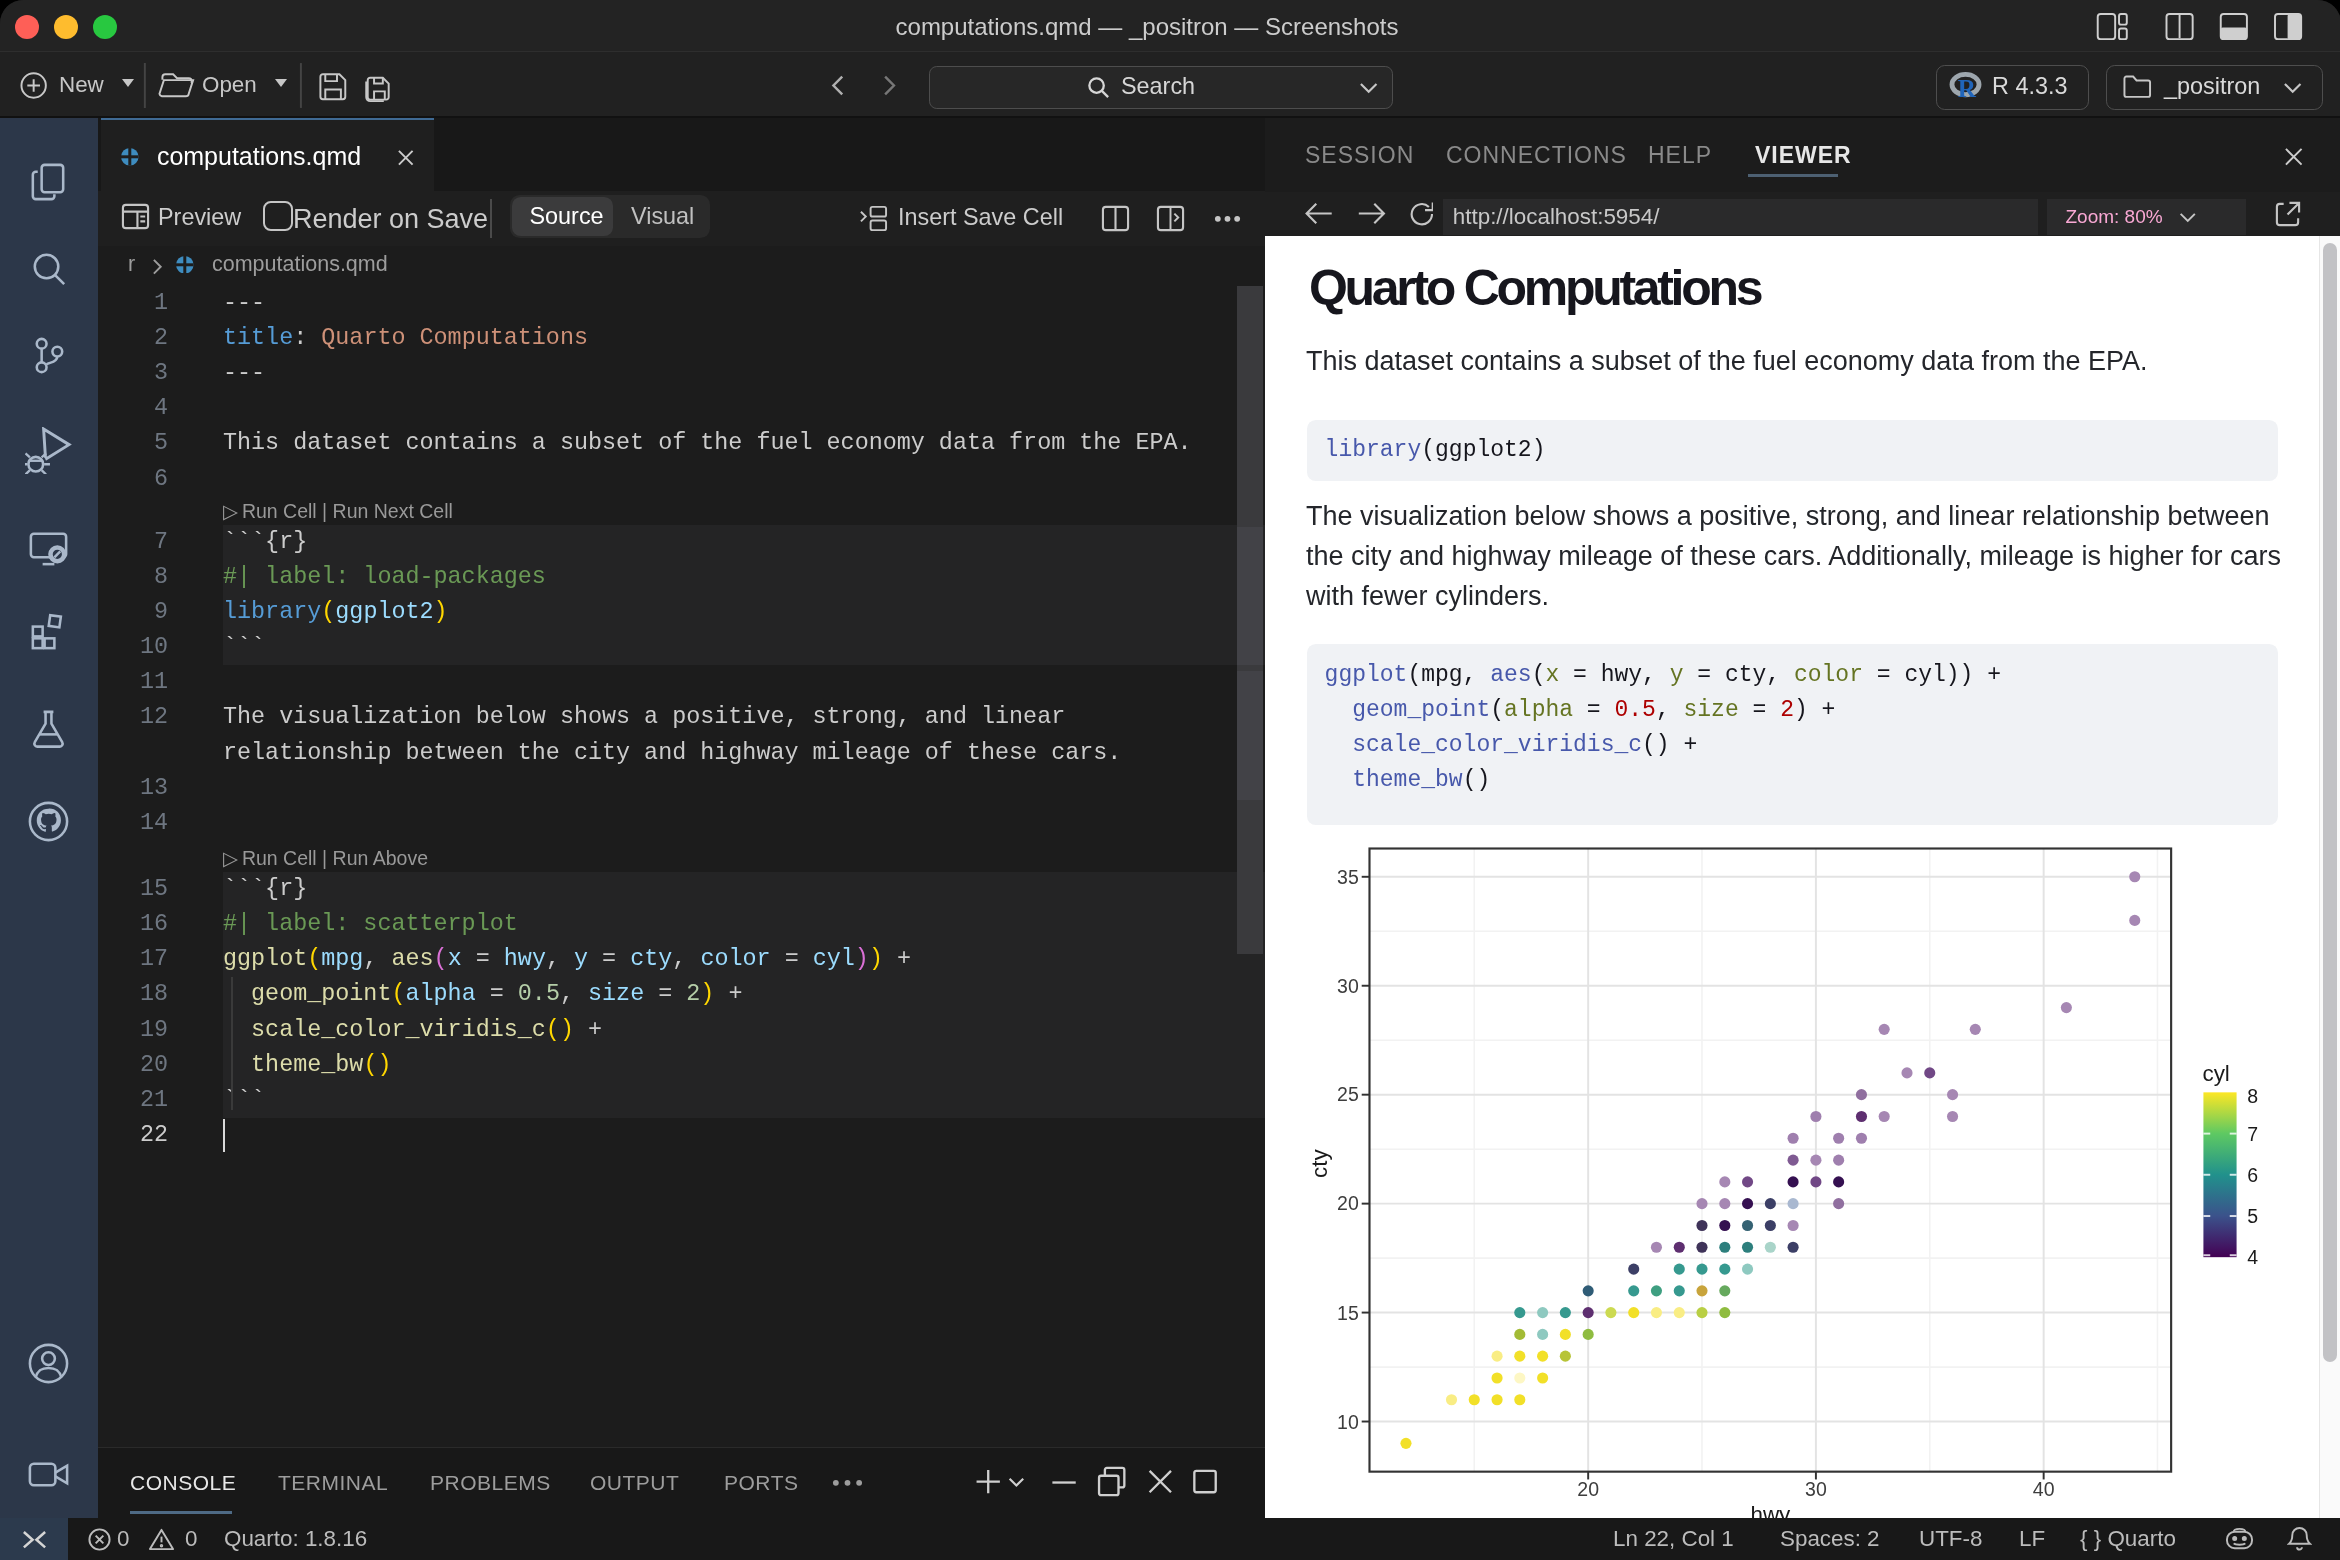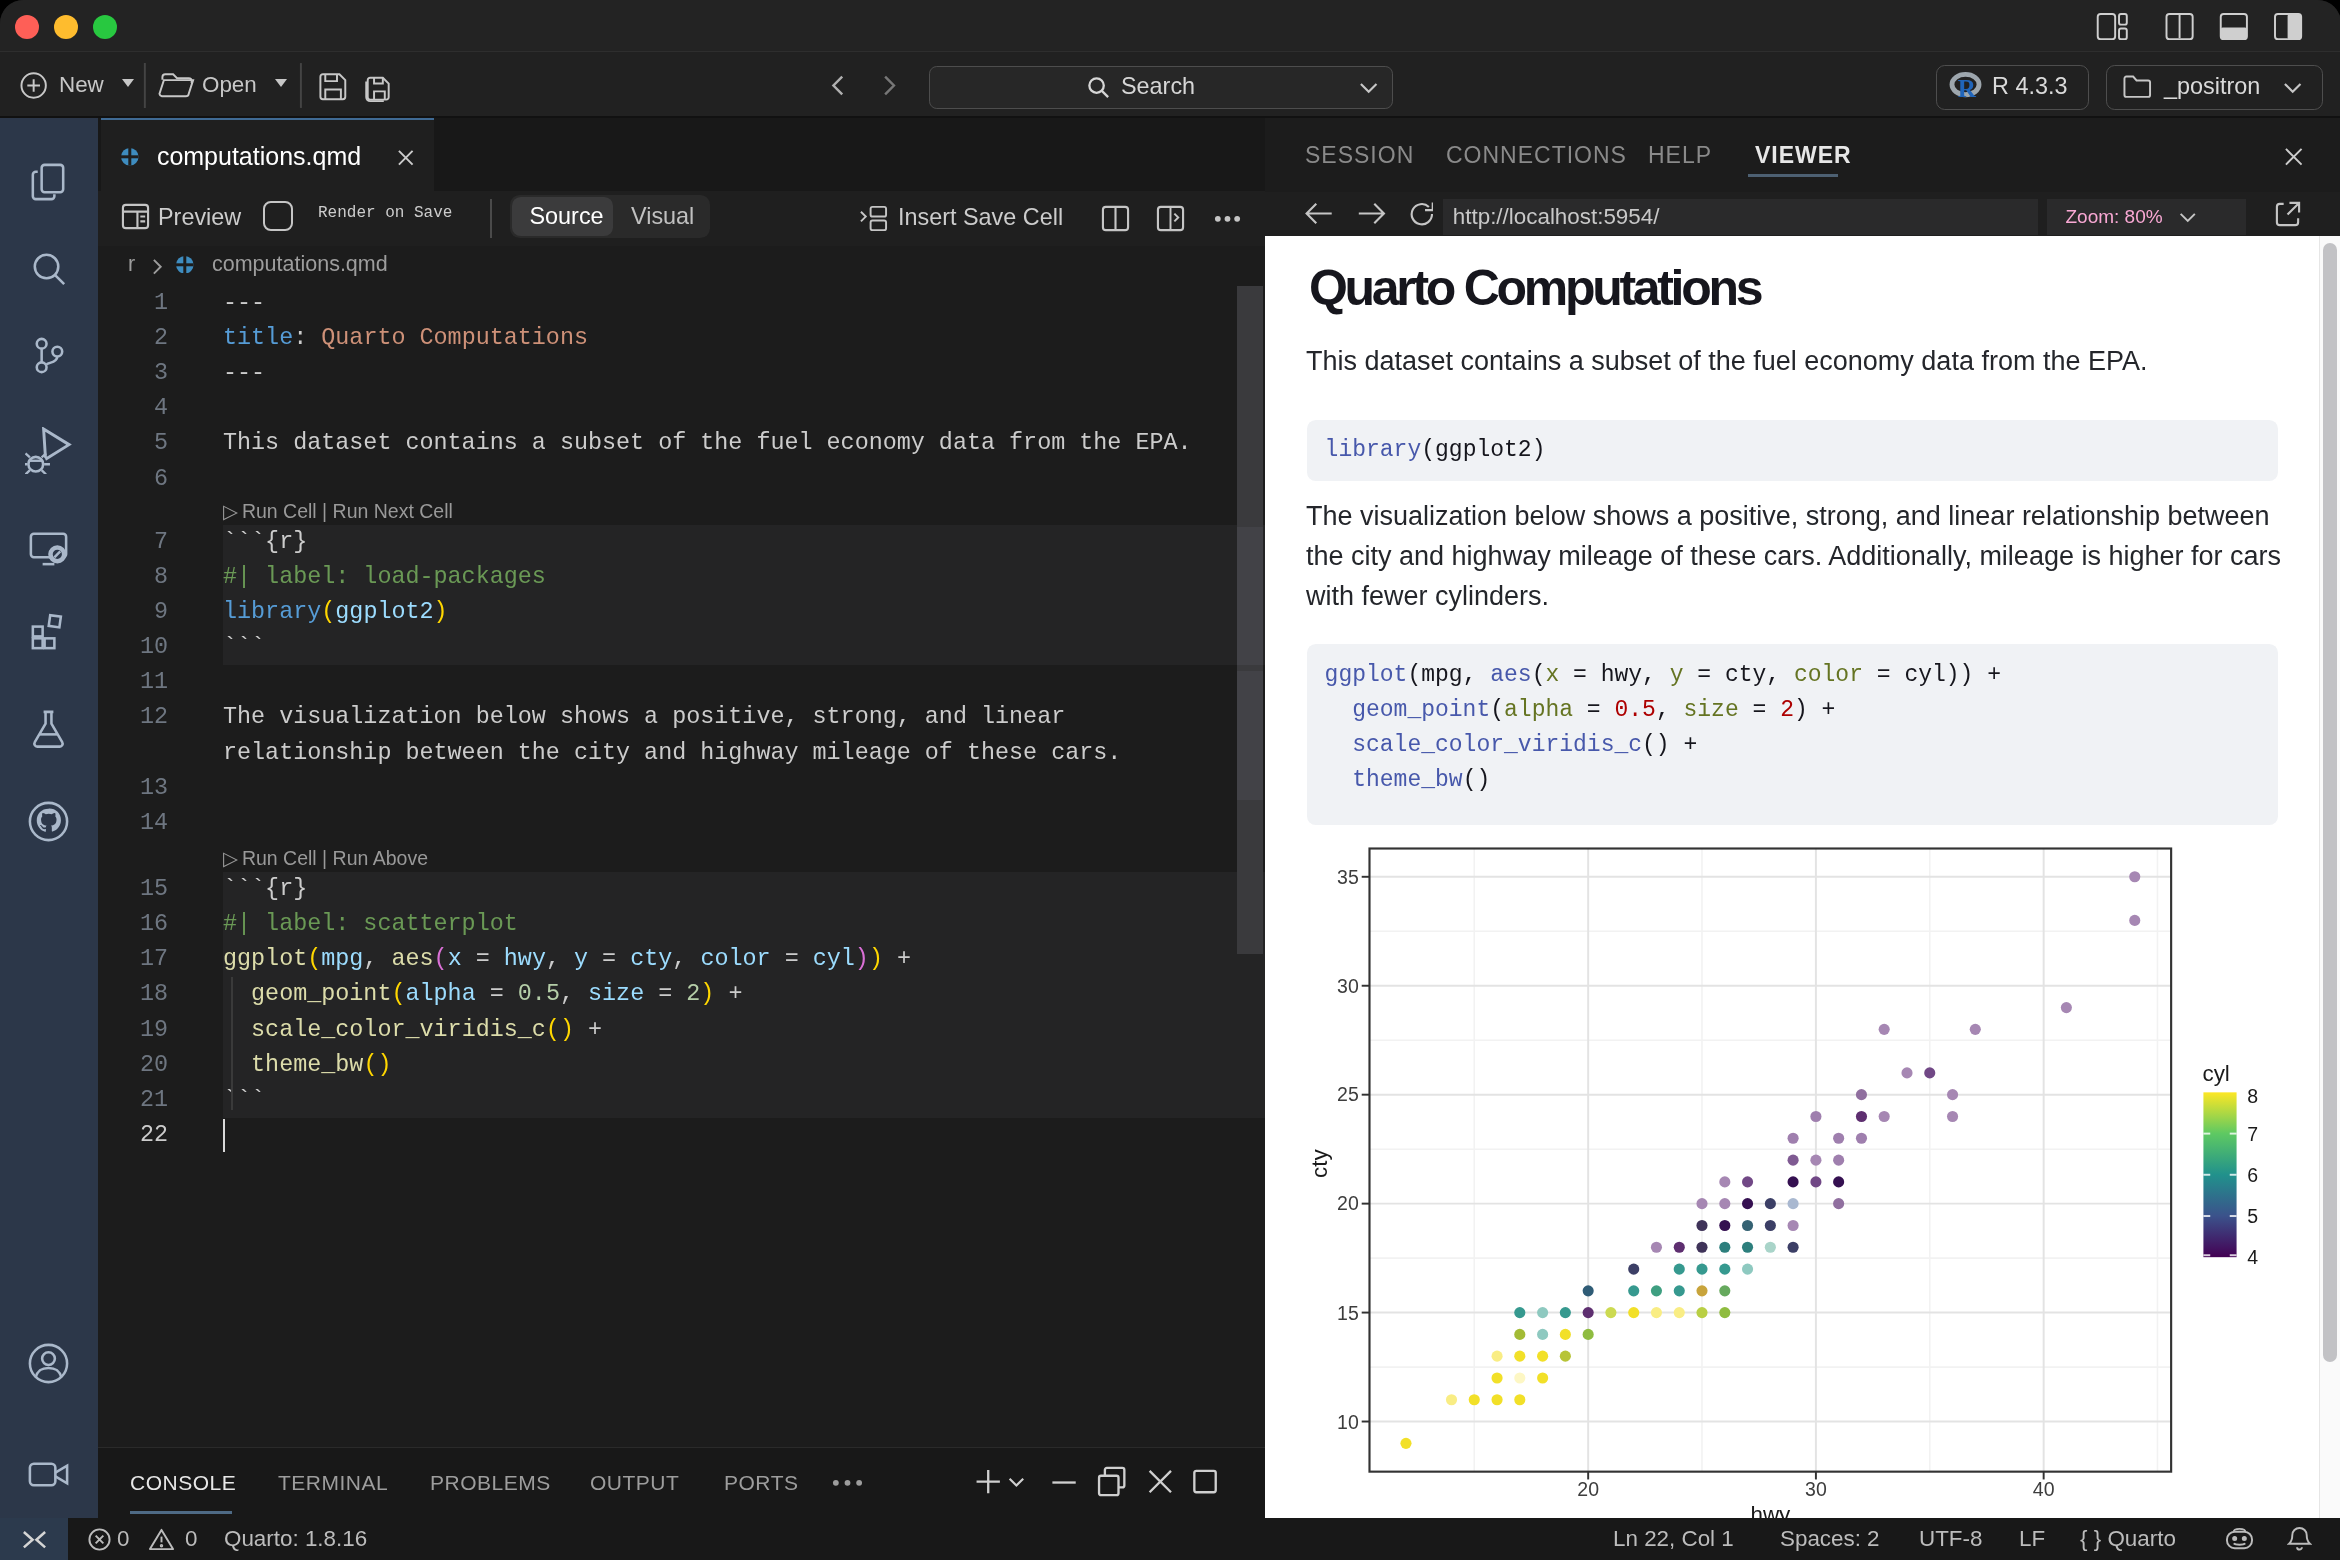--- a/index.html
+++ b/index.html
@@ -47,20 +47,21 @@
 #vthumb{position:absolute;left:2.9px;top:6.8px;width:14.6px;height:1119px;background:#c2c2c5;border-radius:7.8px;}
 </style></head>
 <body>
 <div id="app">
     <div id="win">
 
 <div id="titlebar">
   <div class="tl" style="left:15px;background:#fe5f57;"></div>
   <div class="tl" style="left:54px;background:#febc2e;"></div>
   <div class="tl" style="left:93px;background:#28c840;"></div>
+  <div class="ttext">computations.qmd — _positron — Screenshots</div>
   <svg id="winicons" class="abs" style="left:2096px;top:11.7px;" width="234" height="31" viewBox="0 0 240 32" fill="none" stroke="#cfcfcf" stroke-width="2">
     <rect x="1" y="2" width="18" height="26" rx="3"></rect>
           <rect x="23" y="2" width="8" height="11" rx="2"></rect>
           <rect x="23" y="17" width="8" height="11" rx="2"></rect>
     <rect x="72" y="2" width="27" height="26" rx="3"></rect>
           <line x1="85.5" y1="3" x2="85.5" y2="27"></line>
     <rect x="128" y="2" width="27" height="26" rx="3"></rect>
           <rect x="128" y="16" width="27" height="12" rx="2" fill="#cfcfcf" stroke="none"></rect>
     <rect x="184" y="2" width="27" height="26" rx="3"></rect>
           <rect x="197" y="2" width="14" height="26" rx="2" fill="#cfcfcf" stroke="none"></rect>
@@ -194,21 +195,21 @@
 <div id="edtoolbar">
   <svg class="abs" style="left:23.4px;top:10.7px" width="29" height="29" viewBox="0 0 30 30" fill="none" stroke="#c5c5c5" stroke-width="2.2">
     <rect x="2" y="3" width="26" height="24" rx="3"></rect>
           <line x1="2" y1="10" x2="28" y2="10"></line>
           <line x1="17" y1="10" x2="17" y2="27"></line>
           <line x1="20" y1="15" x2="25" y2="15" stroke-width="2"></line>
           <line x1="20" y1="20" x2="25" y2="20"></line>
   </svg>
   <span class="abs ui" style="left:60px;top:12.7px;font-size:23.4px;color:#cccccc;">Preview</span>
   <div class="abs" style="left:165px;top:9.8px;width:30px;height:30px;border:2.1px solid #c5c5c5;border-radius:7.8px;box-sizing:border-box;"></div>
-  <span class="abs ui" style="left:220px;top:12.7px;font-size:16px;color:#cccccc;font-family:Liberation Mono, monospace;">Render on Save</span>
+  <span class="abs ui" style="left:195px;top:12.7px;font-size:27px;color:#cccccc;">Render on Save</span>
   <div class="abs" style="left:392px;top:7.8px;width:2px;height:39px;background:#4a4a4a;"></div>
   <div class="abs" style="left:412px;top:3.9px;width:200px;height:43px;background:#2a2a2a;border-radius:9.8px;">
     <div class="abs" style="left:2px;top:2px;width:101px;height:39px;background:#3b3b3c;border-radius:8.8px;"></div>
     <span class="abs" style="left:19.5px;top:7.8px;font-size:23.4px;color:#ffffff;">Source</span>
     <span class="abs" style="left:121px;top:7.8px;font-size:23.4px;color:#c0c0c0;">Visual</span>
   </div>
   <svg class="abs" style="left:761px;top:12.7px" width="29" height="29" viewBox="0 0 30 30" fill="none" stroke="#c5c5c5" stroke-width="2">
     <path d="M2 8 l5 5 l-5 5"></path>
           <rect x="12" y="3" width="16" height="10" rx="2"></rect>
           <rect x="12" y="17" width="16" height="10" rx="2"></rect>

